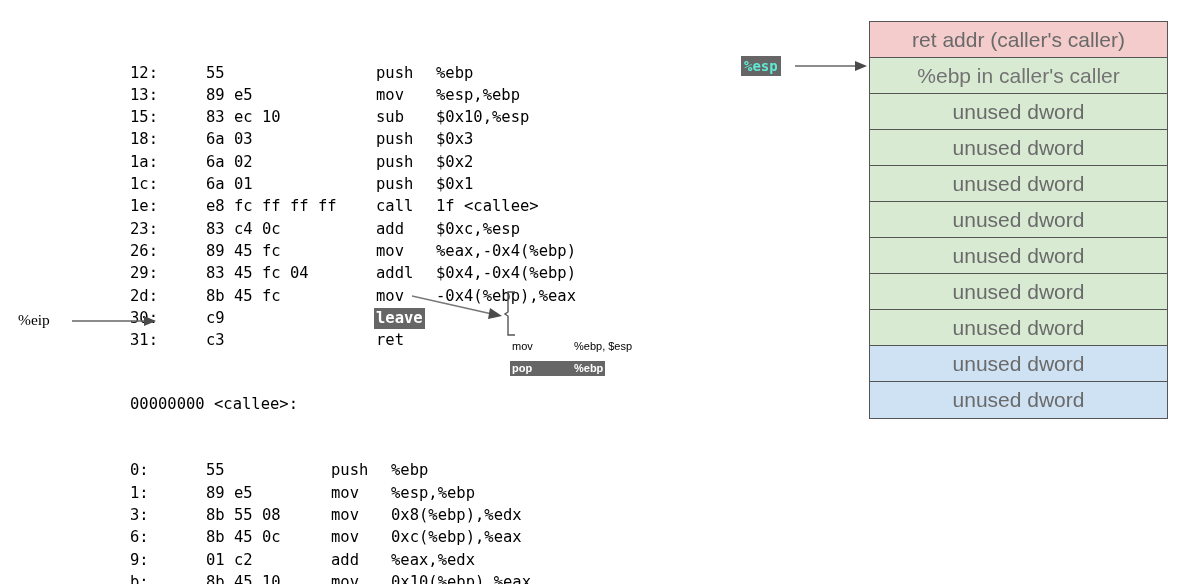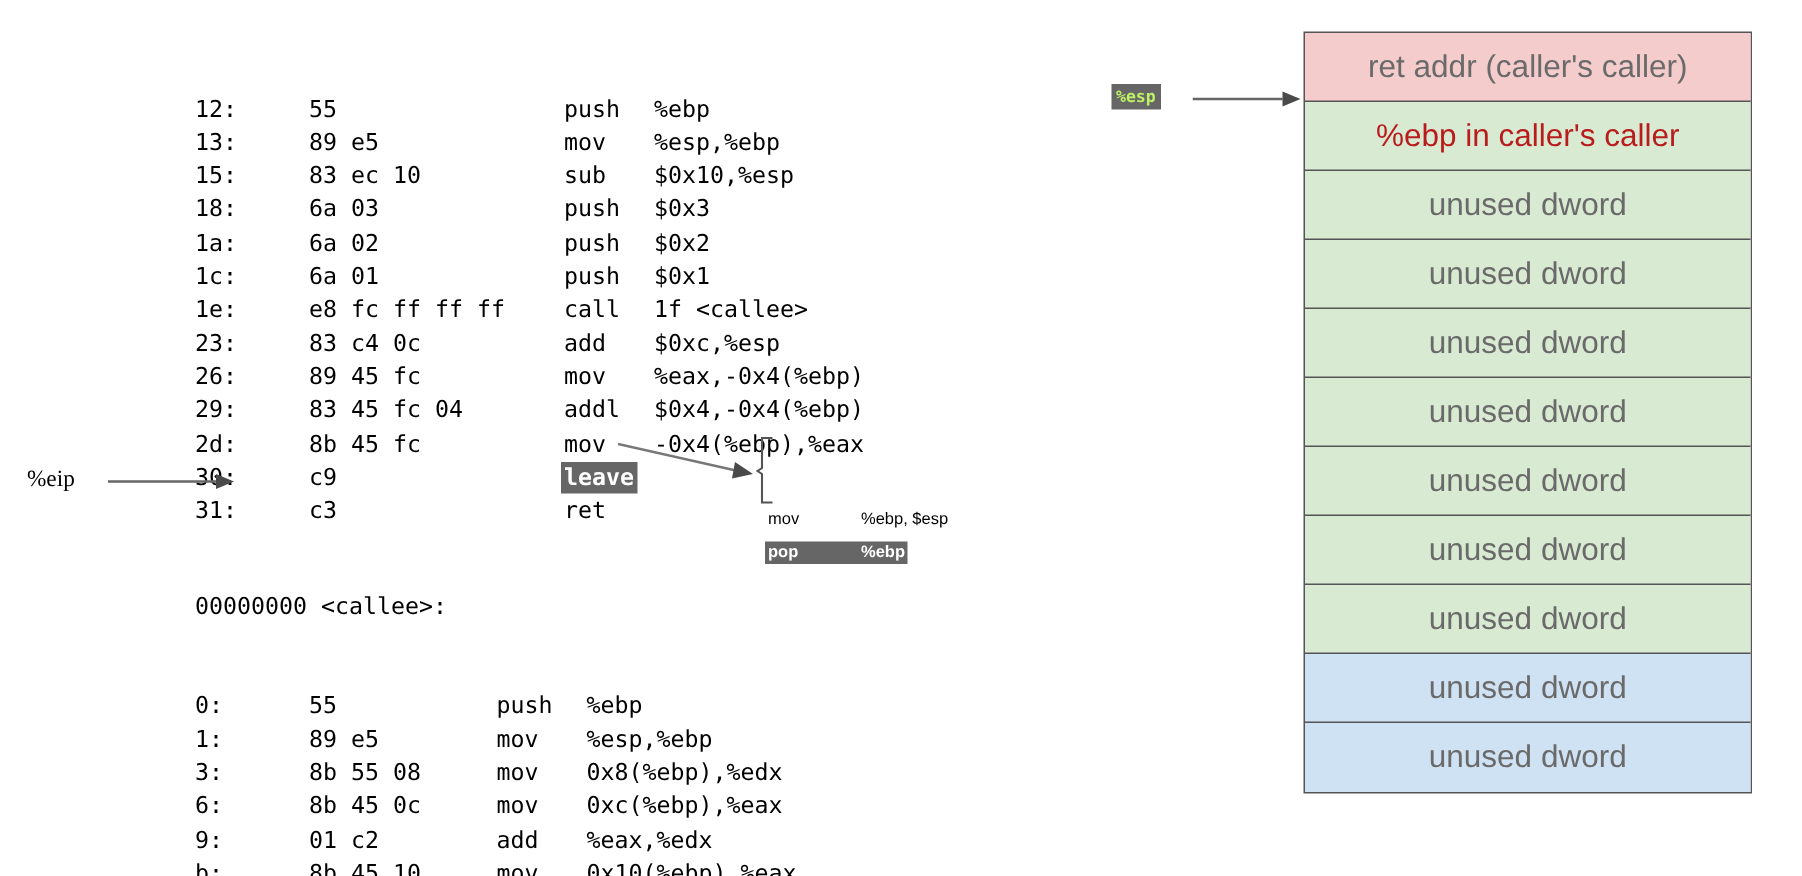--- a/index.html
+++ b/index.html
@@ -104,57 +104,57 @@
     left: 504px;
     top: 290px;
   }
 
   
   #esp-label {
     position: absolute;
     left: 741px;
     top: 56px;
     font-family: "DejaVu Sans Mono", monospace;
-    font-size: 11px;
+    font-size: 14px;
     font-weight: bold;
     background: #666666;
-    color: #bef264;
+    color: #5eead4;
     padding: 2px 3px;
   }
   #esp-arrow {
     position: absolute;
     left: 795px;
     top: 58px;
   }
 
   
   #stack-table {
     position: absolute;
     left: 869px;
     top: 21px;
     width: 299px;
     border: 1.5px solid #555555;
     box-sizing: border-box;
   }
   .stack-row {
-    height: 46px;
+    height: 36px;
     box-sizing: border-box;
     border-bottom: 1.5px solid #555555;
     display: flex;
     align-items: center;
     justify-content: center;
     font-family: "Liberation Sans", sans-serif;
     font-size: 21px;
     color: #6a6a6a;
   }
   .stack-row:last-child { border-bottom: none; }
   .stack-row.pink  { background: #f4cccc; }
   .stack-row.green { background: #d9ead3; }
   .stack-row.blue  { background: #cfe2f3; }
-  .stack-row.dark-text { color: #b91c1c; text-align: center; }
+  .stack-row.dark-text { color: #737373; text-align: center; }
 </style>
 </head>
 <body>
 
 <div class="disasm" id="caller-block">
   <div id="caller-rows"><div class="asm-row"><span class="col-addr">12:</span><span class="col-bytes">55</span><span class="col-mnem">push</span><span class="col-ops">%ebp</span></div><div class="asm-row"><span class="col-addr">13:</span><span class="col-bytes">89 e5</span><span class="col-mnem">mov</span><span class="col-ops">%esp,%ebp</span></div><div class="asm-row"><span class="col-addr">15:</span><span class="col-bytes">83 ec 10</span><span class="col-mnem">sub</span><span class="col-ops">$0x10,%esp</span></div><div class="asm-row"><span class="col-addr">18:</span><span class="col-bytes">6a 03</span><span class="col-mnem">push</span><span class="col-ops">$0x3</span></div><div class="asm-row"><span class="col-addr">1a:</span><span class="col-bytes">6a 02</span><span class="col-mnem">push</span><span class="col-ops">$0x2</span></div><div class="asm-row"><span class="col-addr">1c:</span><span class="col-bytes">6a 01</span><span class="col-mnem">push</span><span class="col-ops">$0x1</span></div><div class="asm-row"><span class="col-addr">1e:</span><span class="col-bytes">e8 fc ff ff ff</span><span class="col-mnem">call</span><span class="col-ops">1f &lt;callee&gt;</span></div><div class="asm-row"><span class="col-addr">23:</span><span class="col-bytes">83 c4 0c</span><span class="col-mnem">add</span><span class="col-ops">$0xc,%esp</span></div><div class="asm-row"><span class="col-addr">26:</span><span class="col-bytes">89 45 fc</span><span class="col-mnem">mov</span><span class="col-ops">%eax,-0x4(%ebp)</span></div><div class="asm-row"><span class="col-addr">29:</span><span class="col-bytes">83 45 fc 04</span><span class="col-mnem">addl</span><span class="col-ops">$0x4,-0x4(%ebp)</span></div><div class="asm-row"><span class="col-addr">2d:</span><span class="col-bytes">8b 45 fc</span><span class="col-mnem">mov</span><span class="col-ops">-0x4(%ebp),%eax</span></div><div class="asm-row"><span class="col-addr">30:</span><span class="col-bytes">c9</span><span class="col-mnem"><span class="hl">leave</span></span><span class="col-ops"></span></div><div class="asm-row"><span class="col-addr">31:</span><span class="col-bytes">c3</span><span class="col-mnem">ret</span><span class="col-ops"></span></div></div>
 </div>
 
 <div class="disasm" id="callee-block">
   <div class="func-header">00000000 &lt;callee&gt;:</div>

